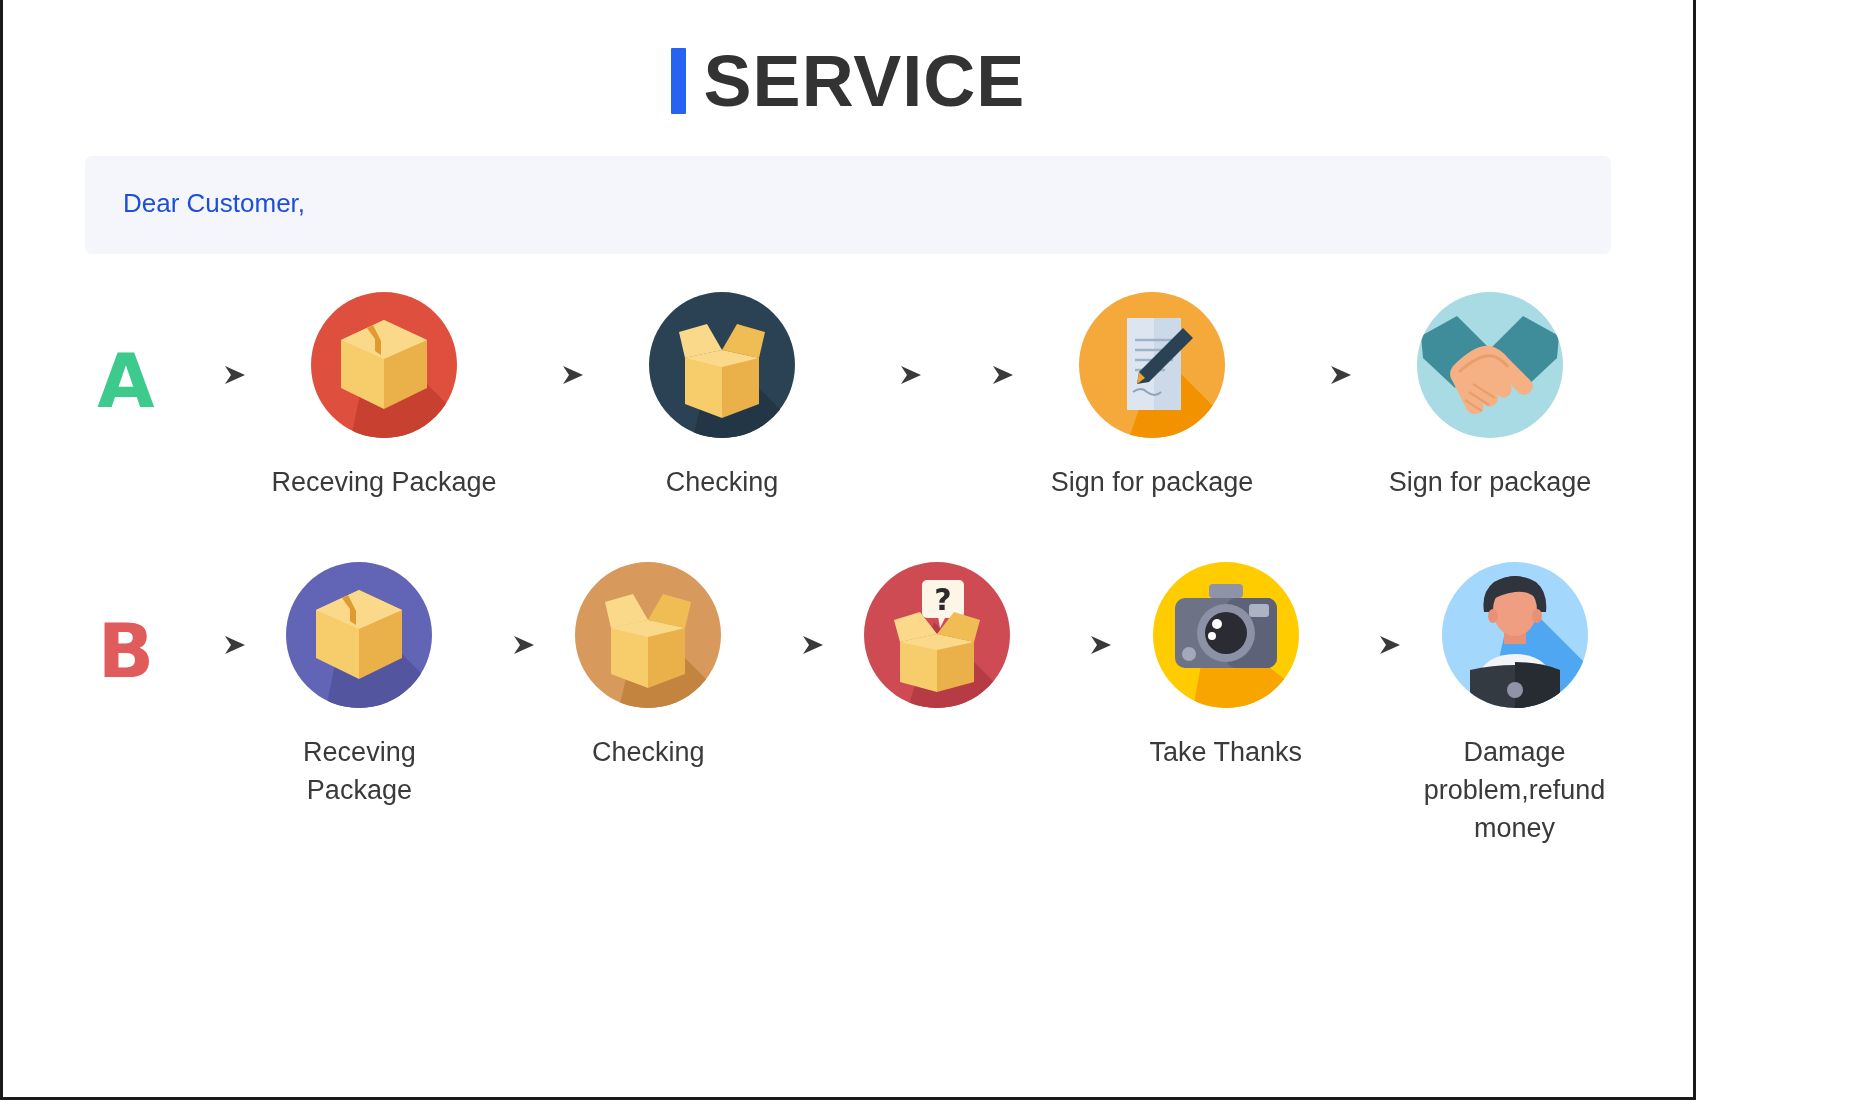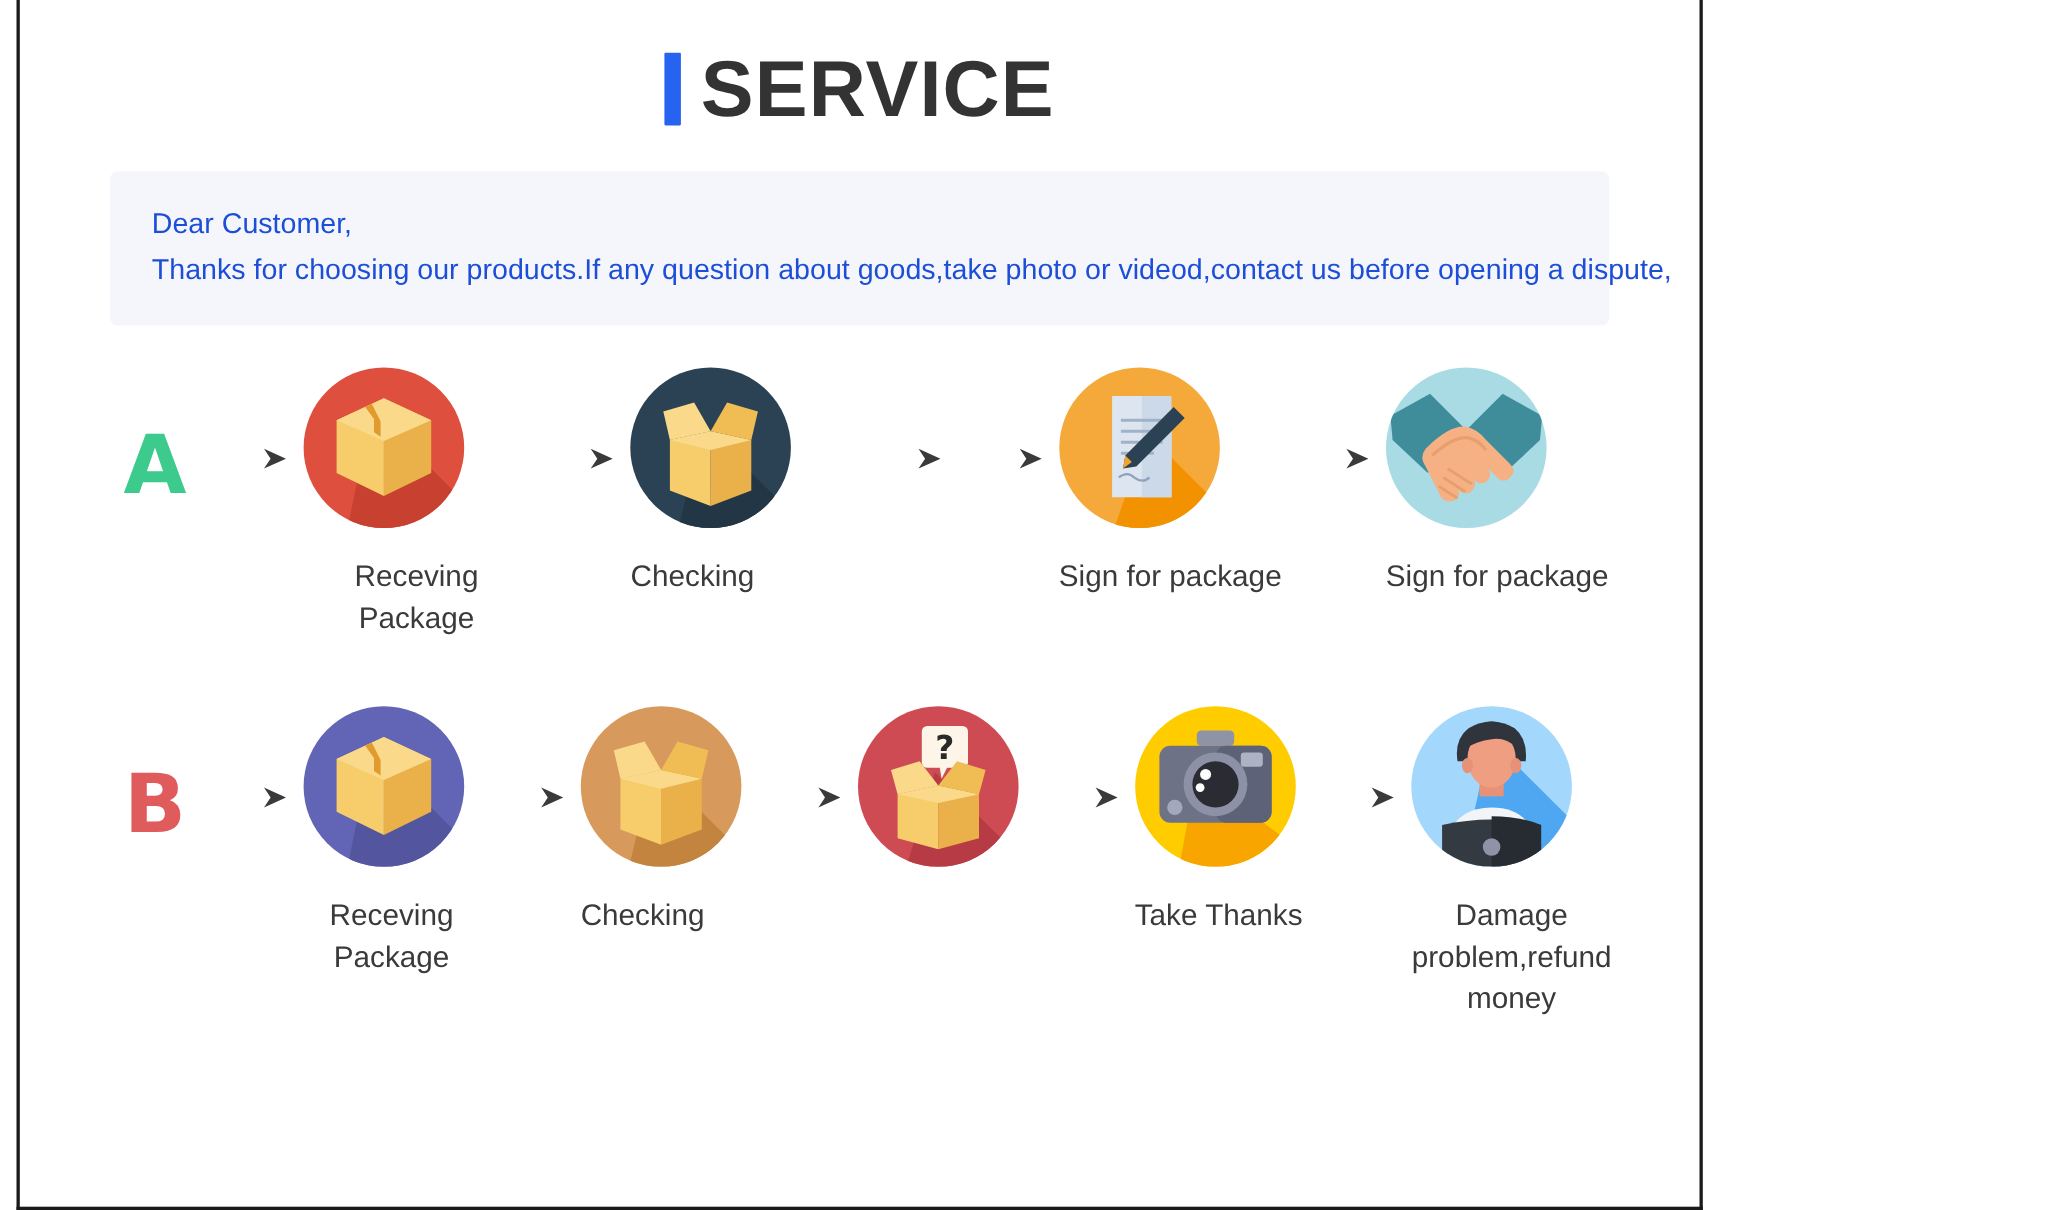--- a/index.html
+++ b/index.html
@@ -6,28 +6,27 @@
 
   html, body {
     width: 1864px;
     height: 1100px;
     background: #ffffff;
     font-family: "Liberation Sans", sans-serif;
   }
 
   #page {
     position: relative;
-    width: 1533px;
+    width: 1696px;
     height: 1100px;
     background: #ffffff;
     border-left: 3px solid #1a1a1a;
     border-right: 3px solid #1a1a1a;
     border-bottom: 3px solid #1a1a1a;
     overflow: hidden;
-    margin-left: 15px;
   }
 
   
   .title-wrap {
     display: flex;
     align-items: center;
     justify-content: center;
     gap: 18px;
     padding-top: 42px;
     height: 120px;
@@ -85,21 +84,21 @@
     height: 166px;
     display: flex;
     align-items: center;
     justify-content: center;
   }
 
   .step {
     flex: 1 1 0;
     display: flex;
     flex-direction: column;
-    align-items: flex-start;
+    align-items: center;
   }
   .icon-circle {
     width: 146px;
     height: 146px;
     border-radius: 50%;
     position: relative;
     overflow: hidden;
     flex: 0 0 146px;
   }
   .step-label {
@@ -117,21 +116,20 @@
 
 <div id="page">
 
   <div class="title-wrap">
     <div class="title-bar"></div>
     <div class="title-text">SERVICE</div>
   </div>
 
   <div class="notice">
     <p>Dear Customer,</p>
-    <p>Thanks for choosing our products.If any question about goods,take photo or videod,contact us before opening a dispute,</p>
   </div>
 
   <div id="flows">
       <div class="flow-row">
         <div class="row-letter" style="color: rgb(60, 203, 140);">A</div>
         <div class="arrow">
           <svg width="64" height="26" viewBox="0 0 64 26">
       <defs>
               <linearGradient id="ag00" x1="0" y1="0" x2="1" y2="0">
         <stop offset="0" stop-color="#c9c9c9"></stop>

